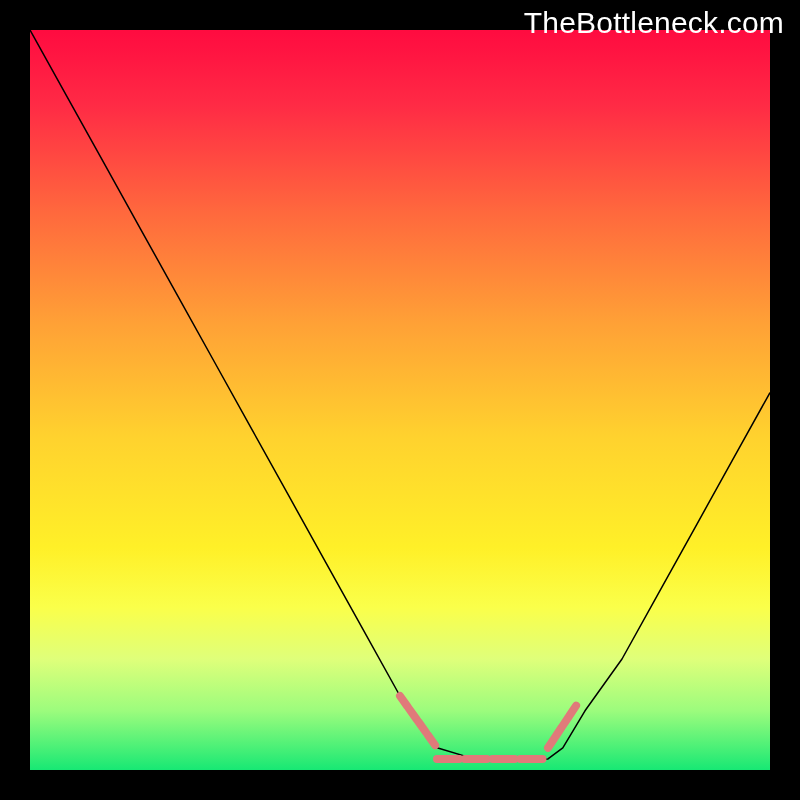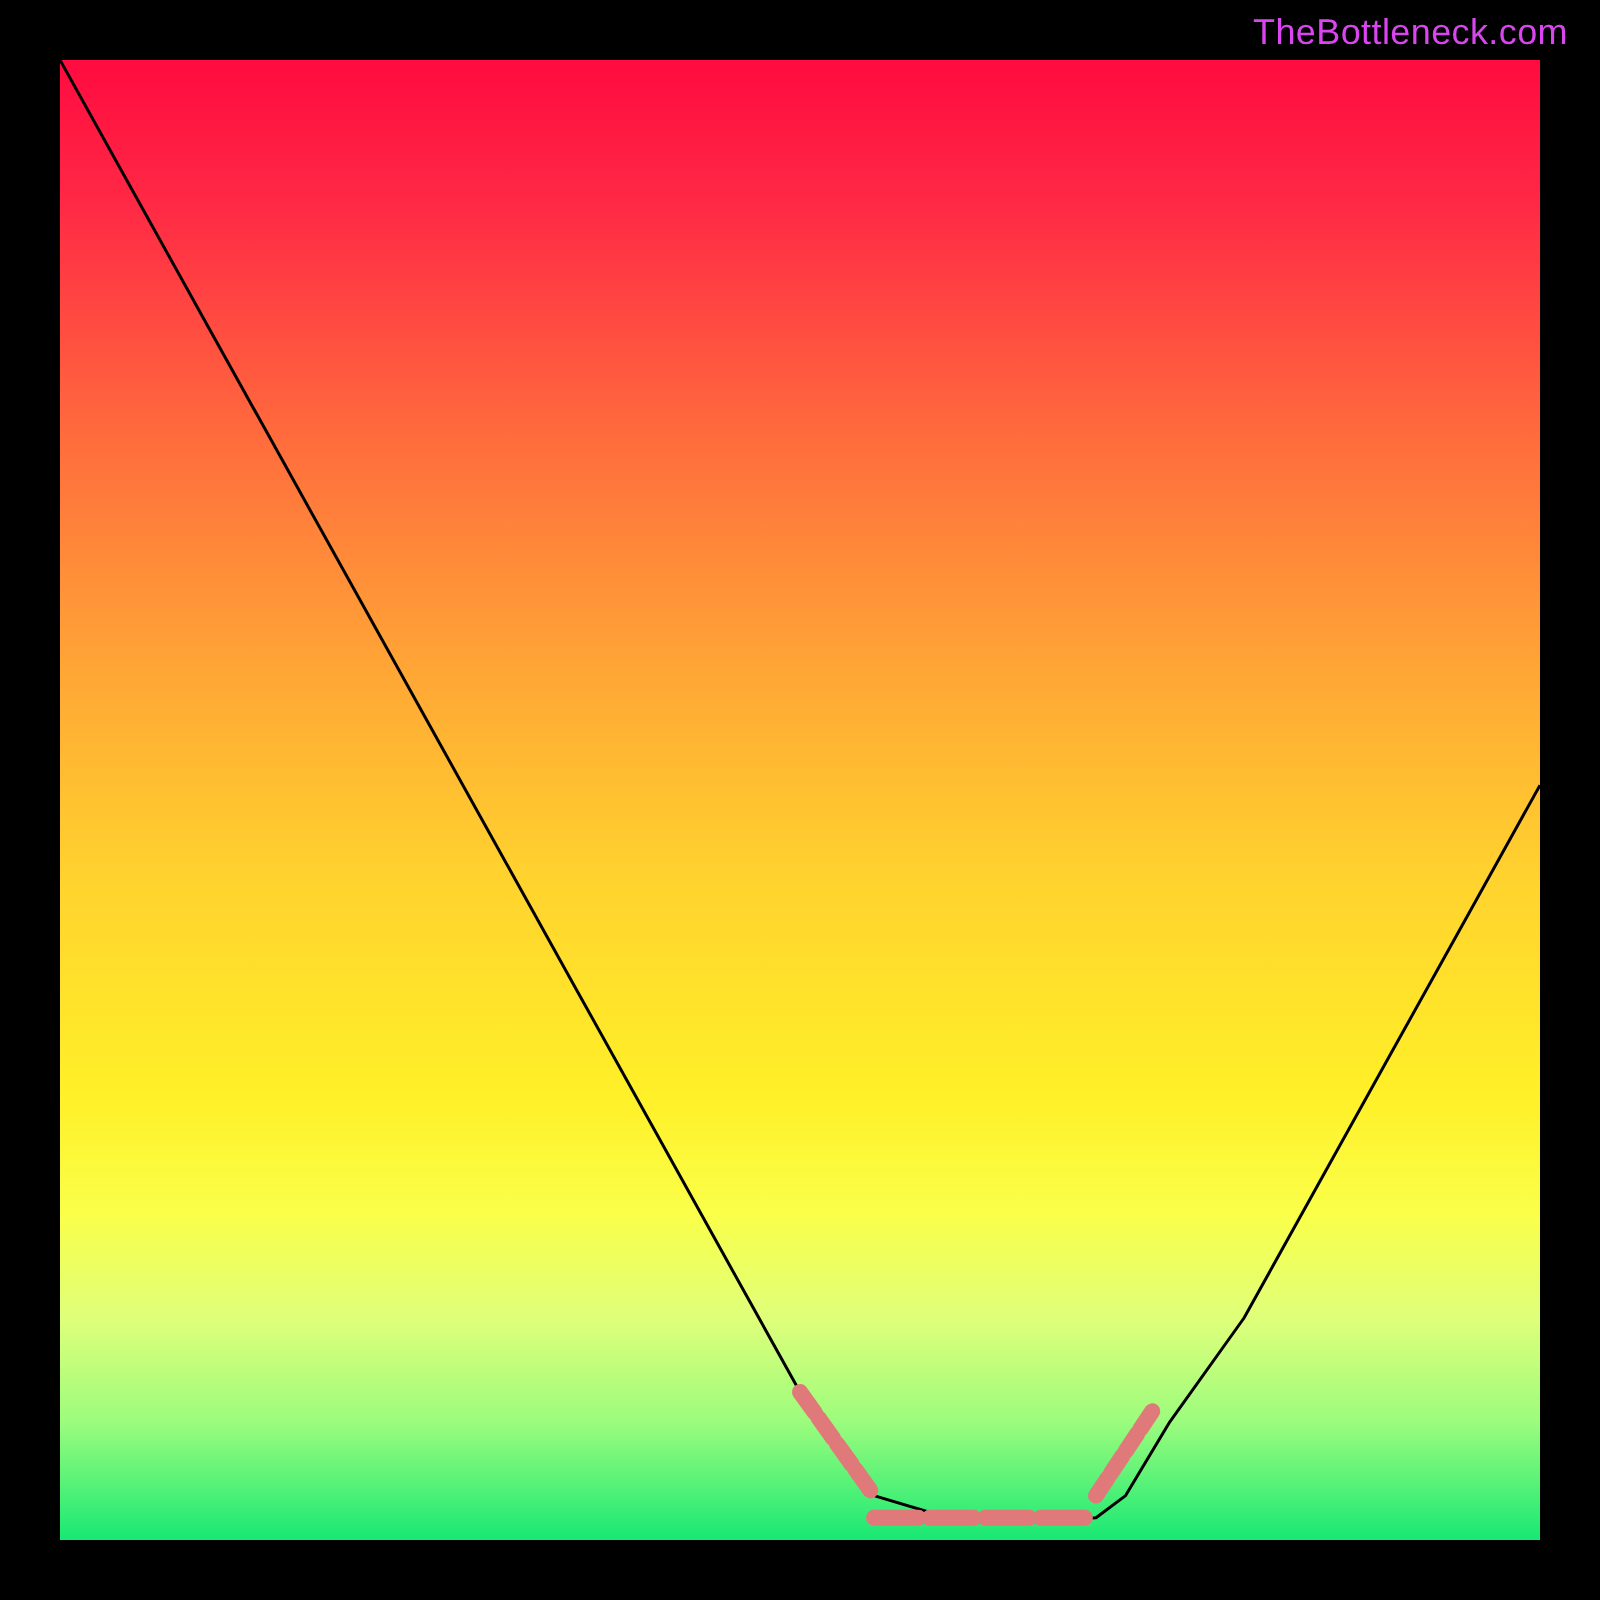--- a/index.html
+++ b/index.html
@@ -28,22 +28,22 @@
     position: absolute;
     left: 0;
     top: 0;
     width: 100%;
     height: 100%;
   }
   .watermark {
     position: absolute;
     top: 6px;
     right: 16px;
-    color: #d946ef;
-    font-size: 18px;
+    color: #ffffff;
+    font-size: 30px;
     font-weight: 400;
     letter-spacing: 0.2px;
     user-select: none;
     text-align: center;
   }
   svg.curve-layer {
     position: absolute;
     left: 0;
     top: 0;
     width: 100%;

